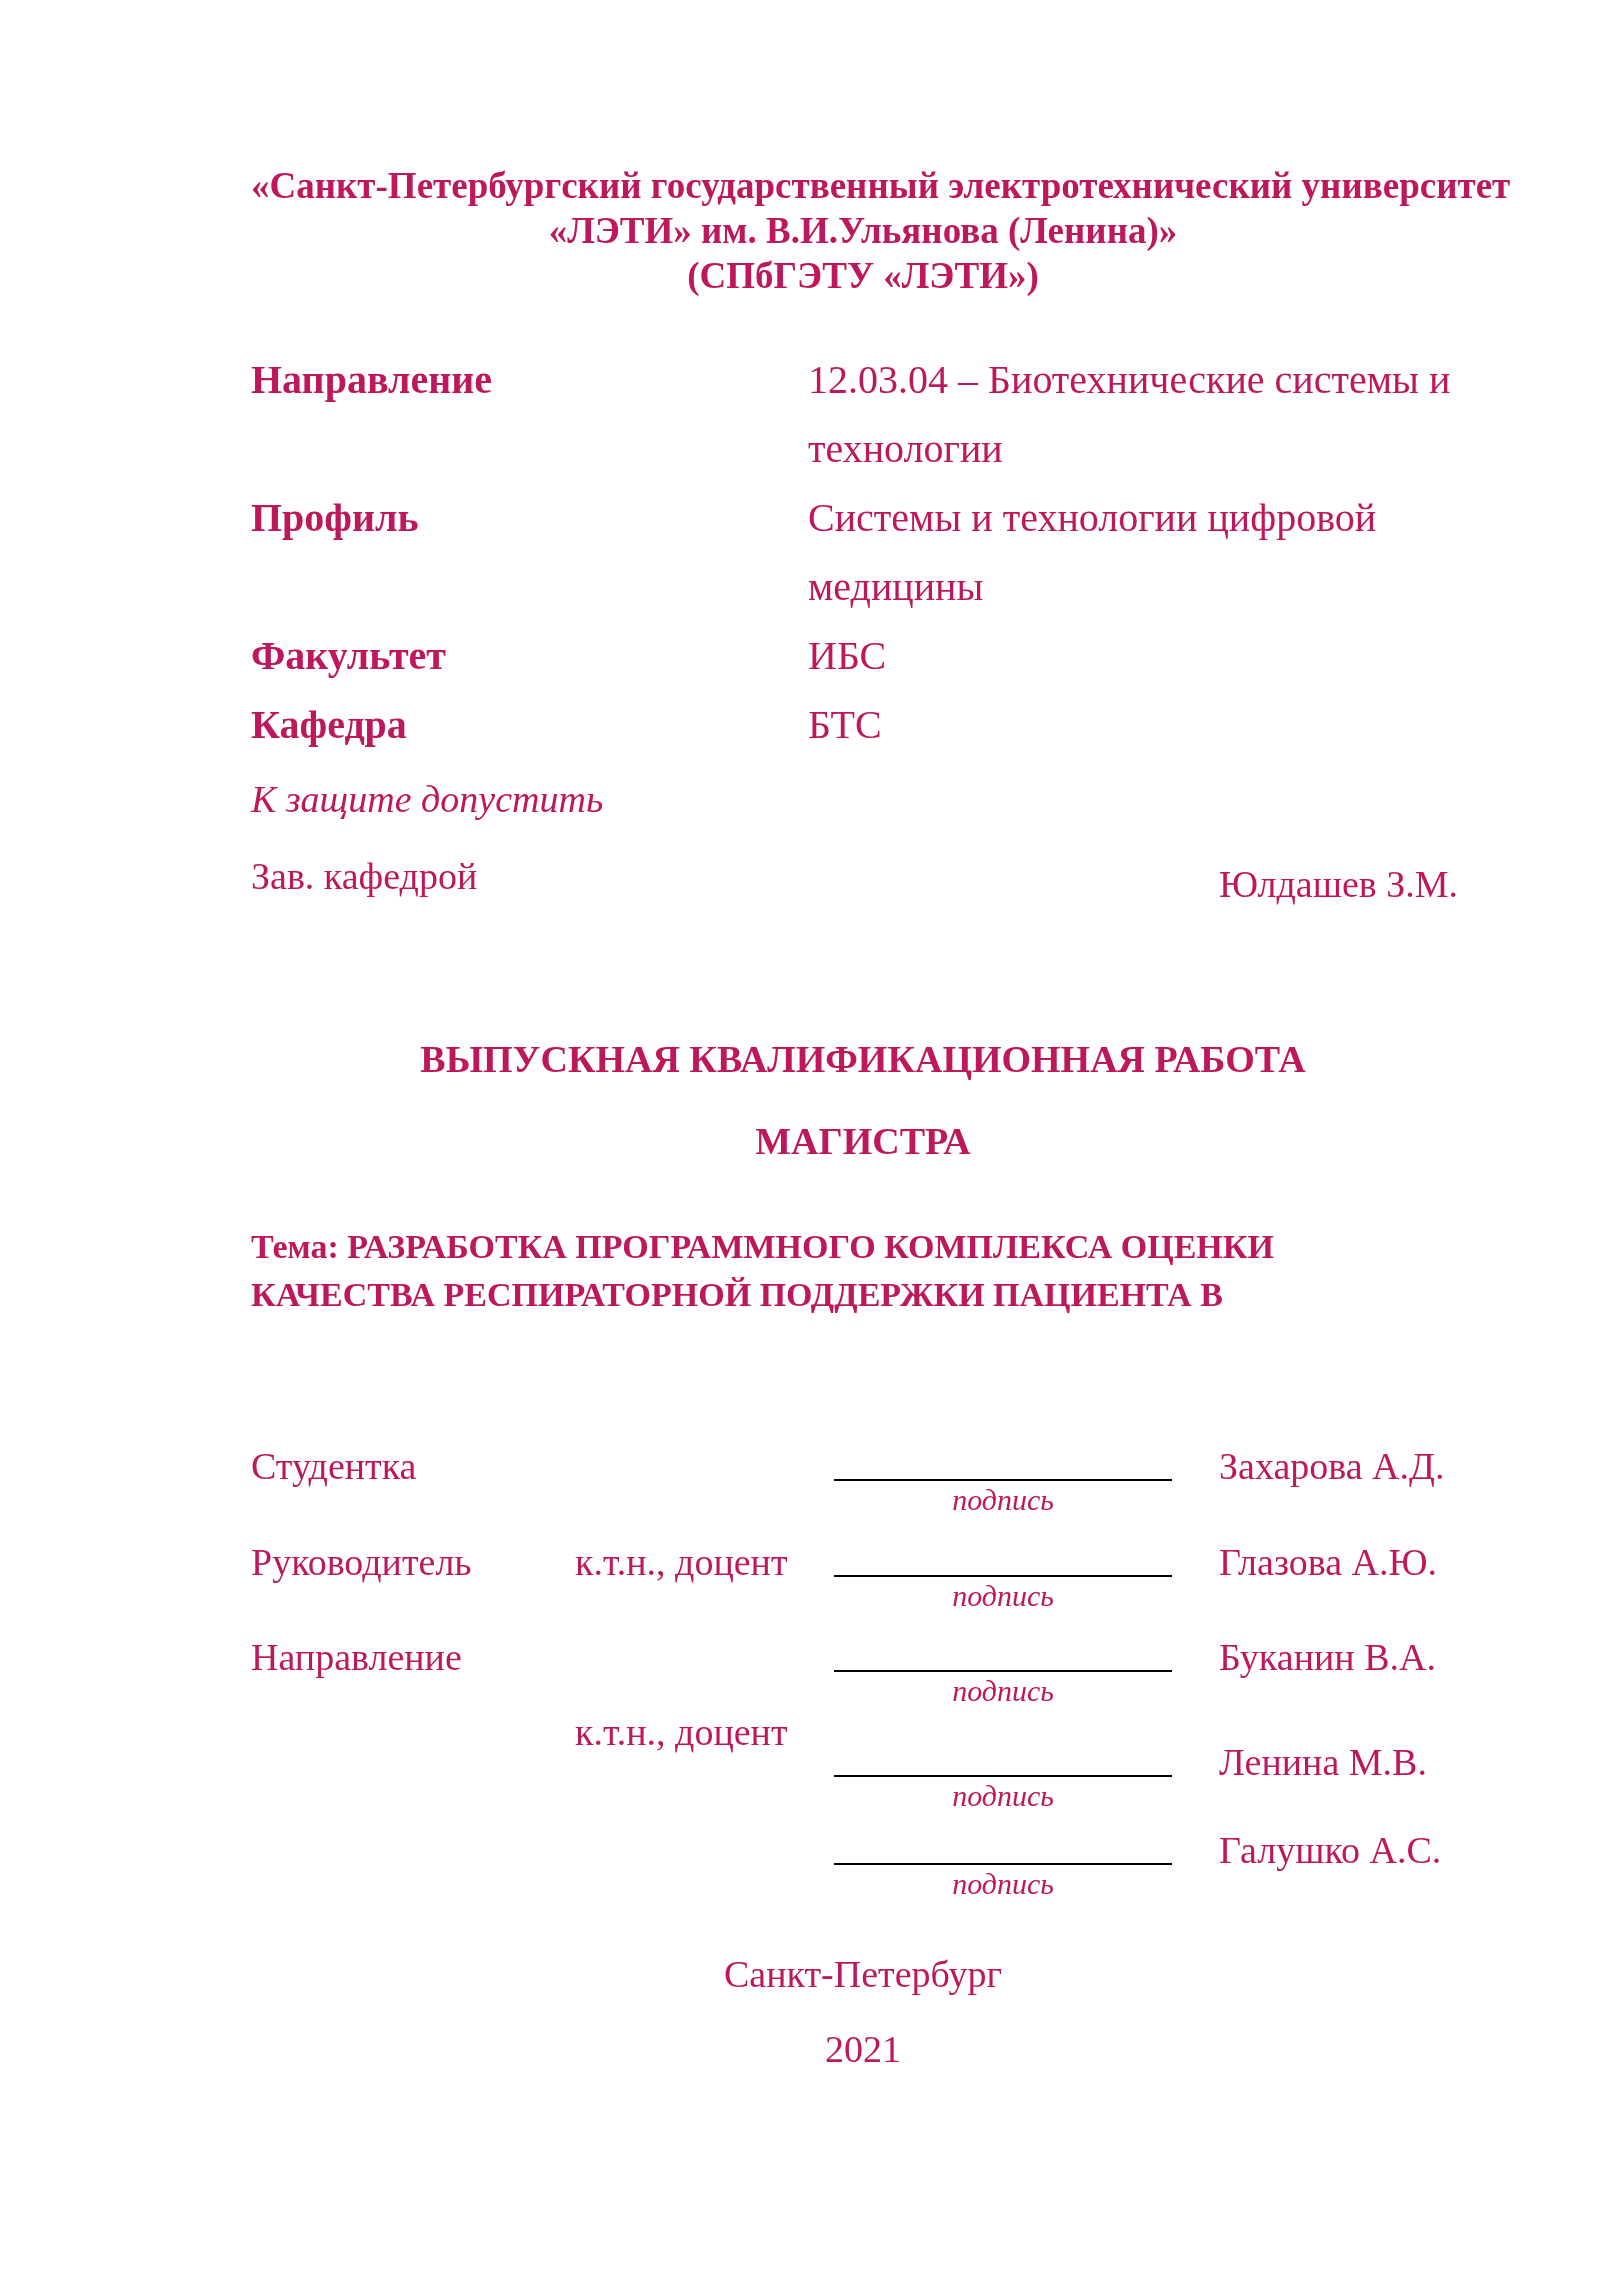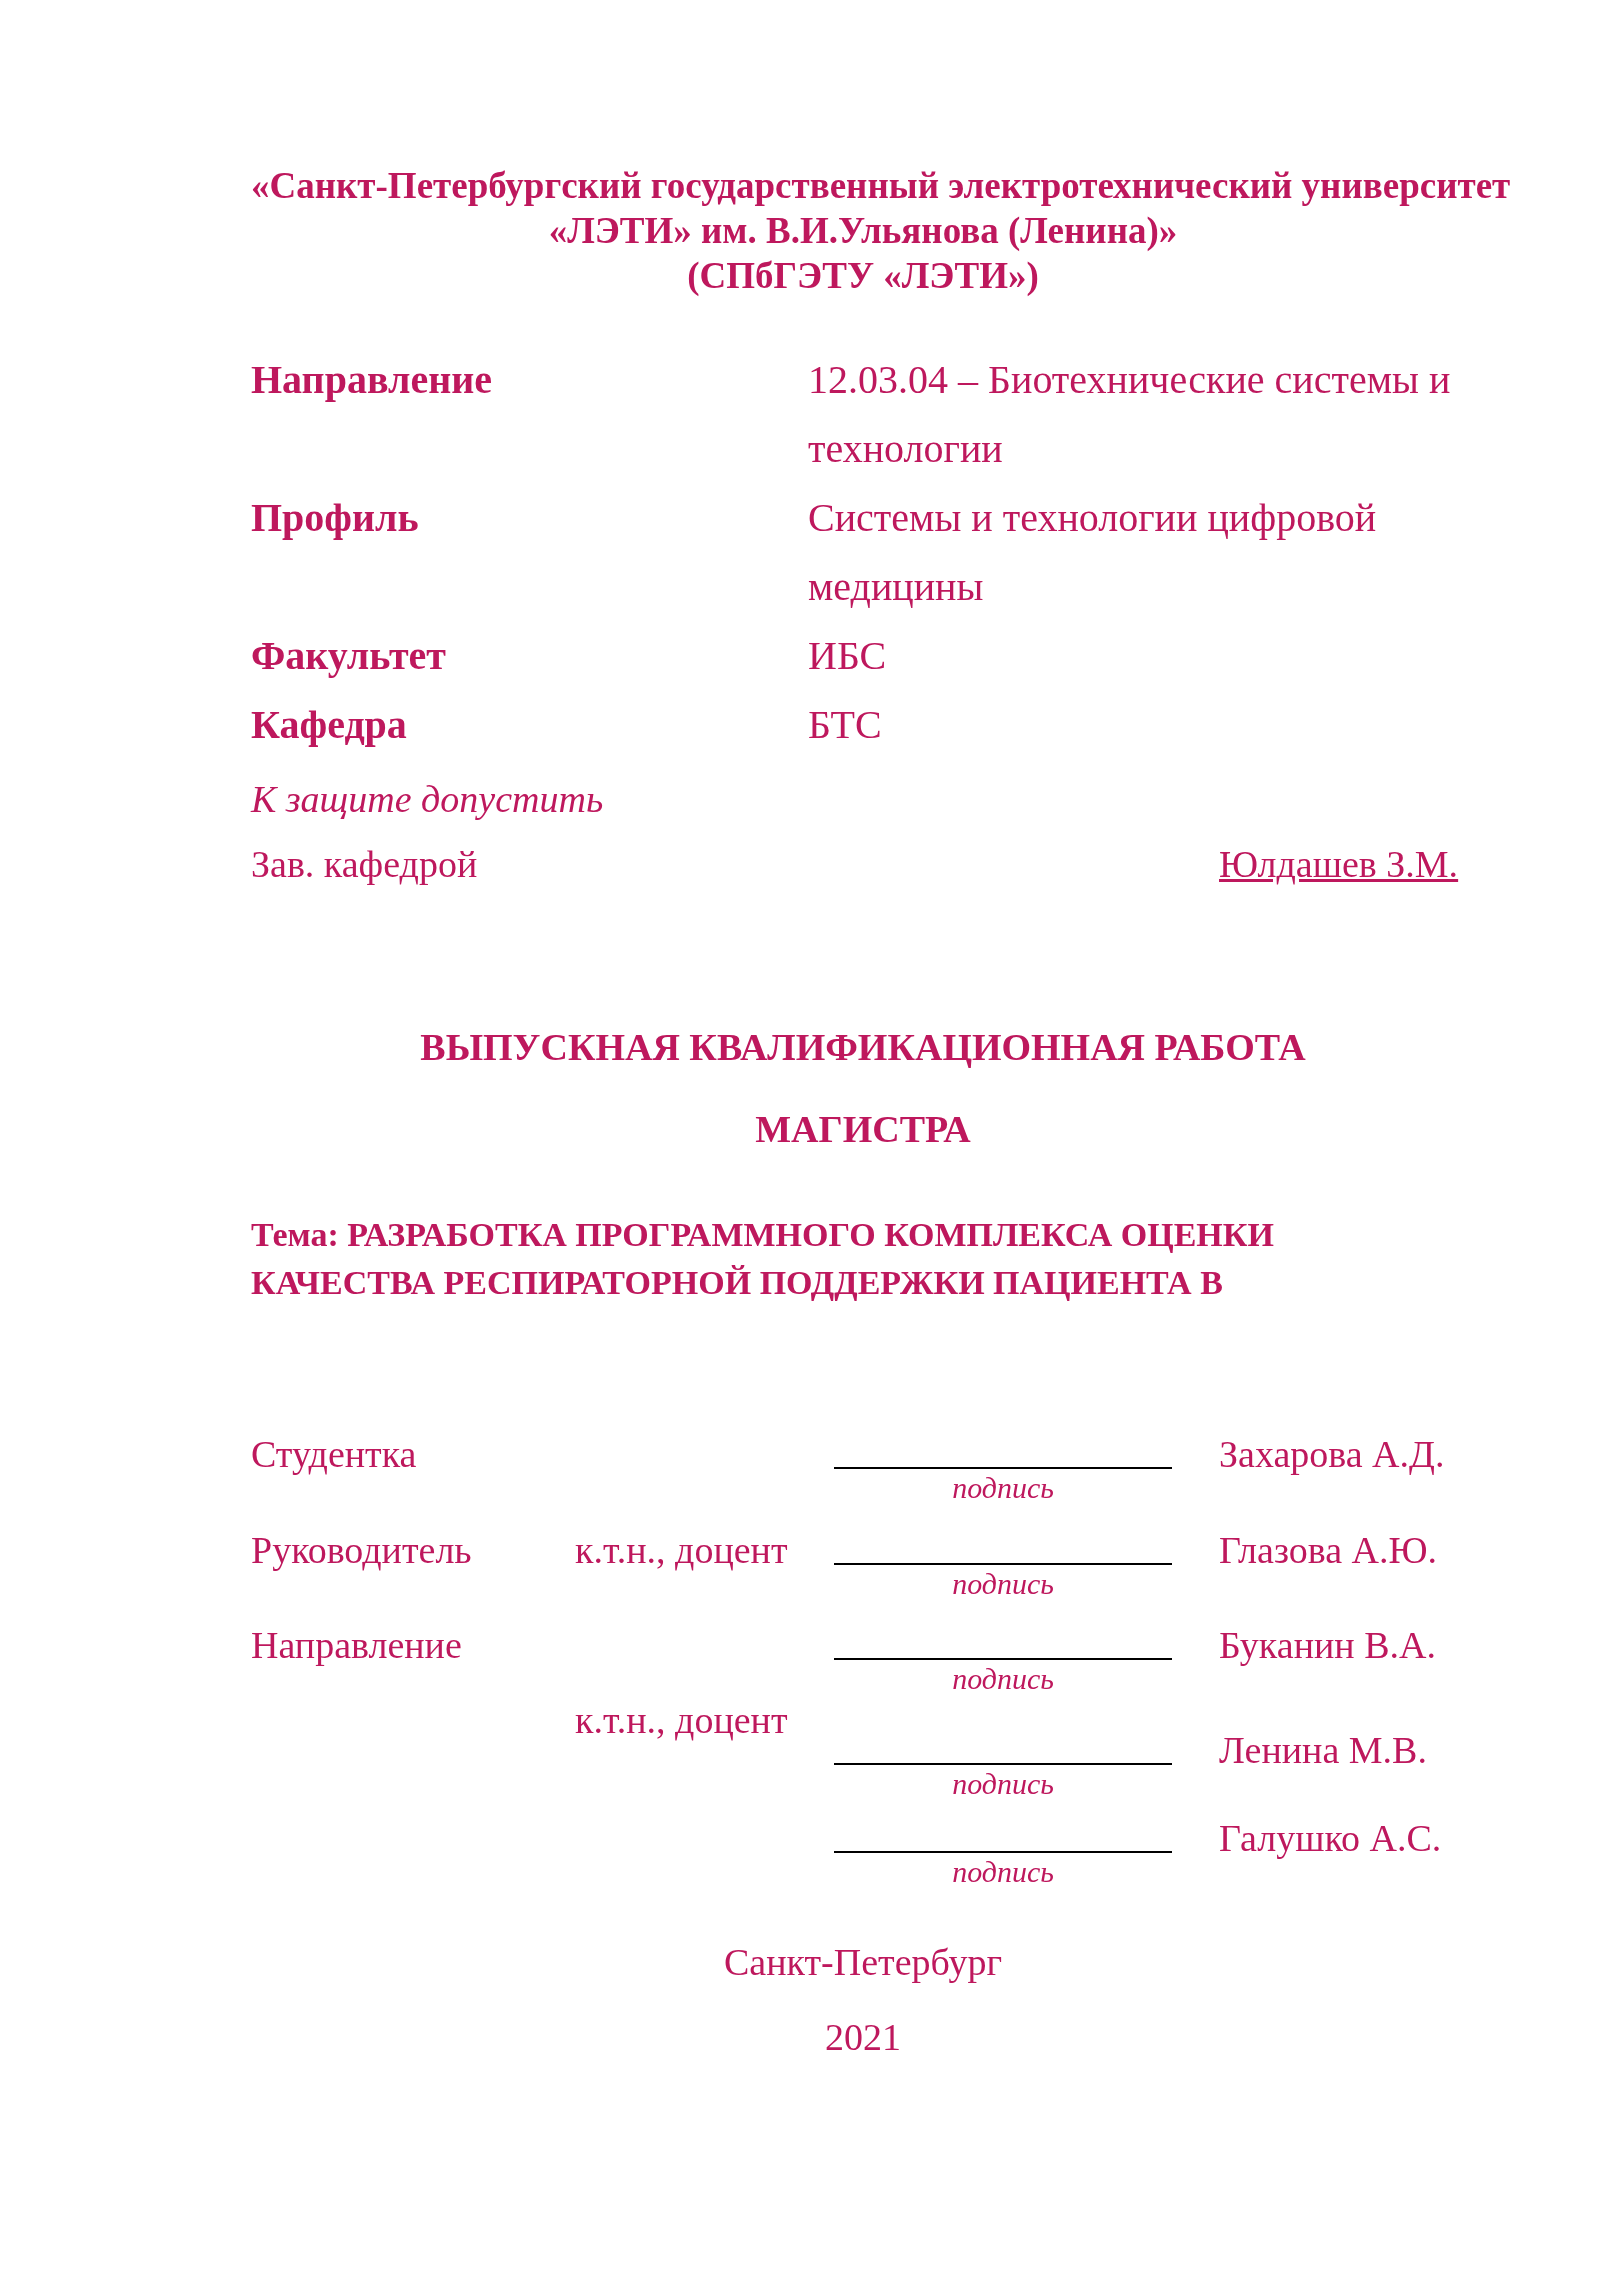--- a/index.html
+++ b/index.html
@@ -50,30 +50,29 @@
   .admission {
     margin-top: 17.3px;
     font-size: 38px;
   }
   .admission-permit {
     font-style: italic;
     line-height: 47px;
   }
   .admission-head-row {
     position: relative;
-    margin-top: 18px;
+    margin-top: 30px;
     line-height: 47px;
     height: 47px;
   }
   .admission-head-name {
     position: absolute;
     left: 968px;
-    top: 0;
-    white-space: nowrap;
-    text-decoration: underline;
+    top: 8px;
+    white-space: nowrap;
   }
 
   
   .main-title {
     margin-top: 118px;
     text-align: center;
     font-weight: bold;
     font-size: 38px;
     line-height: 82px;
     white-space: nowrap;

